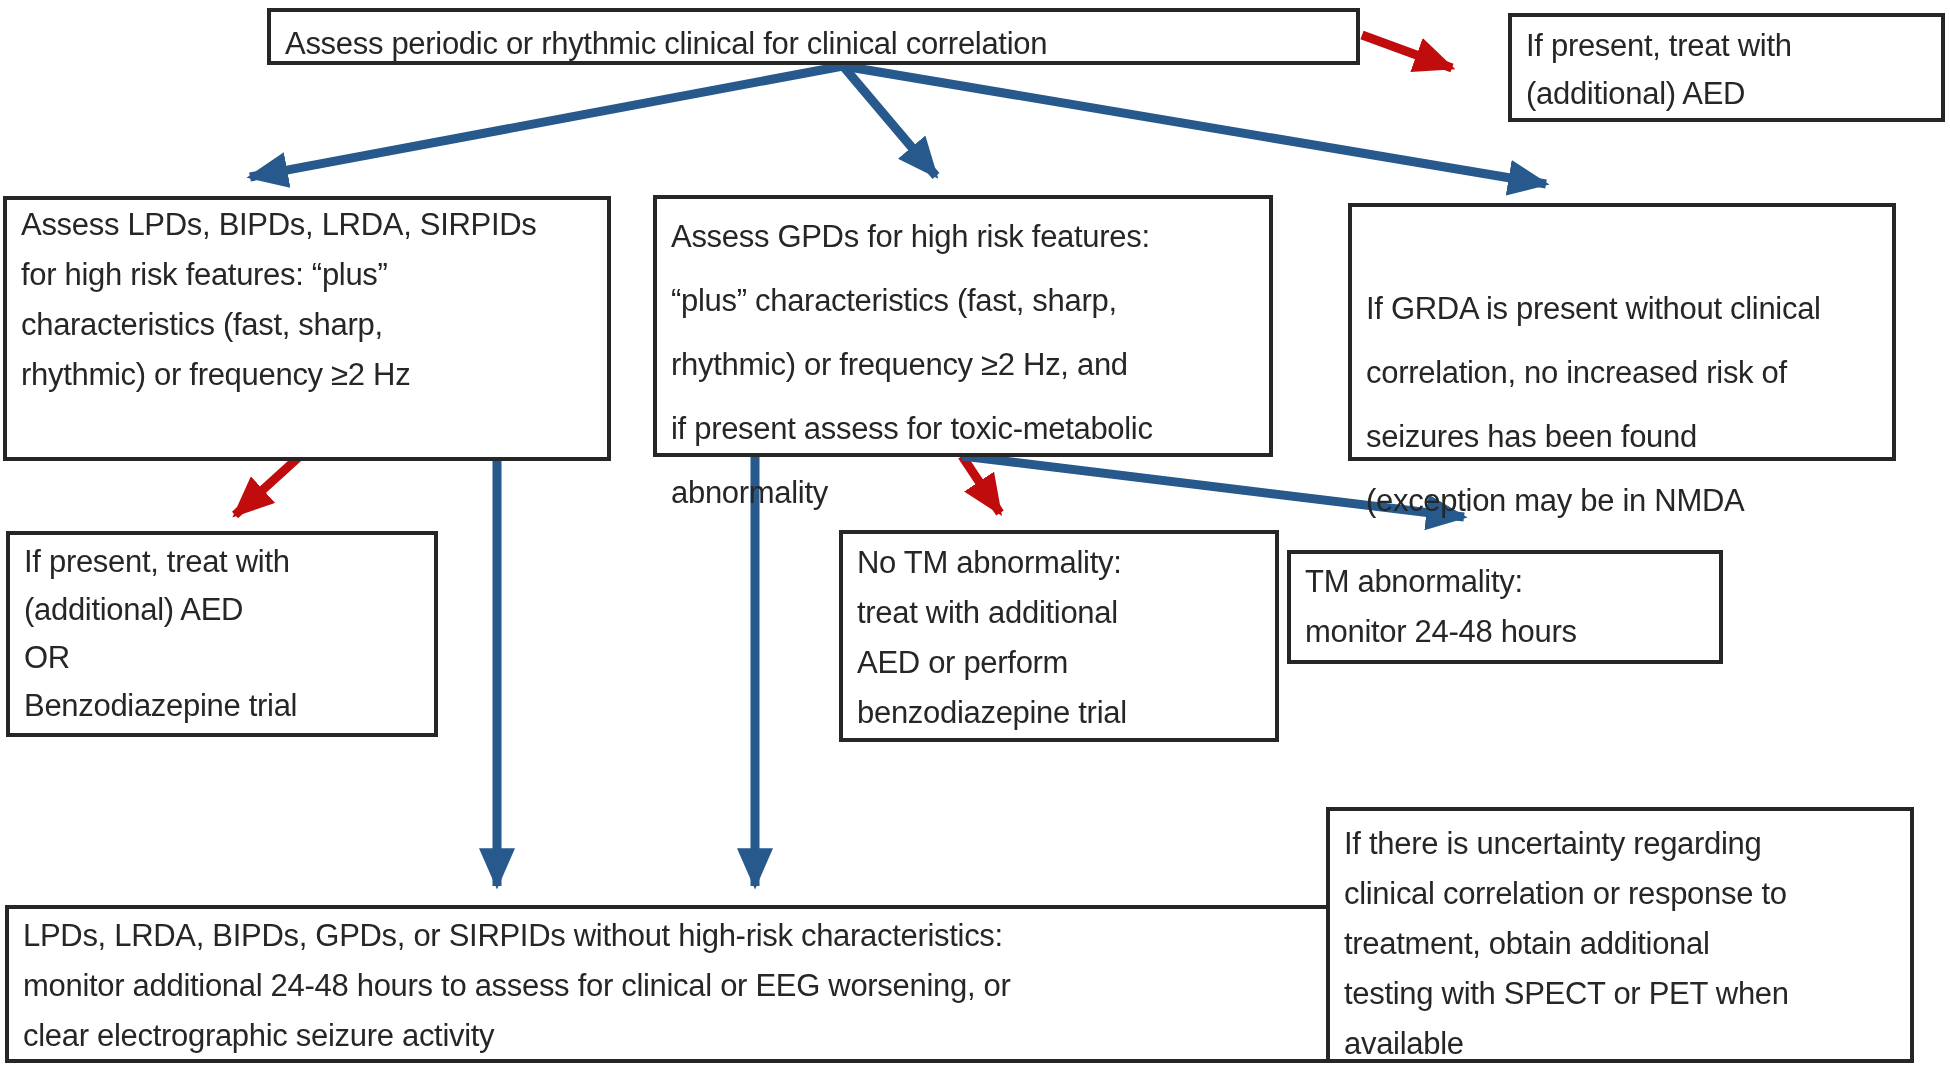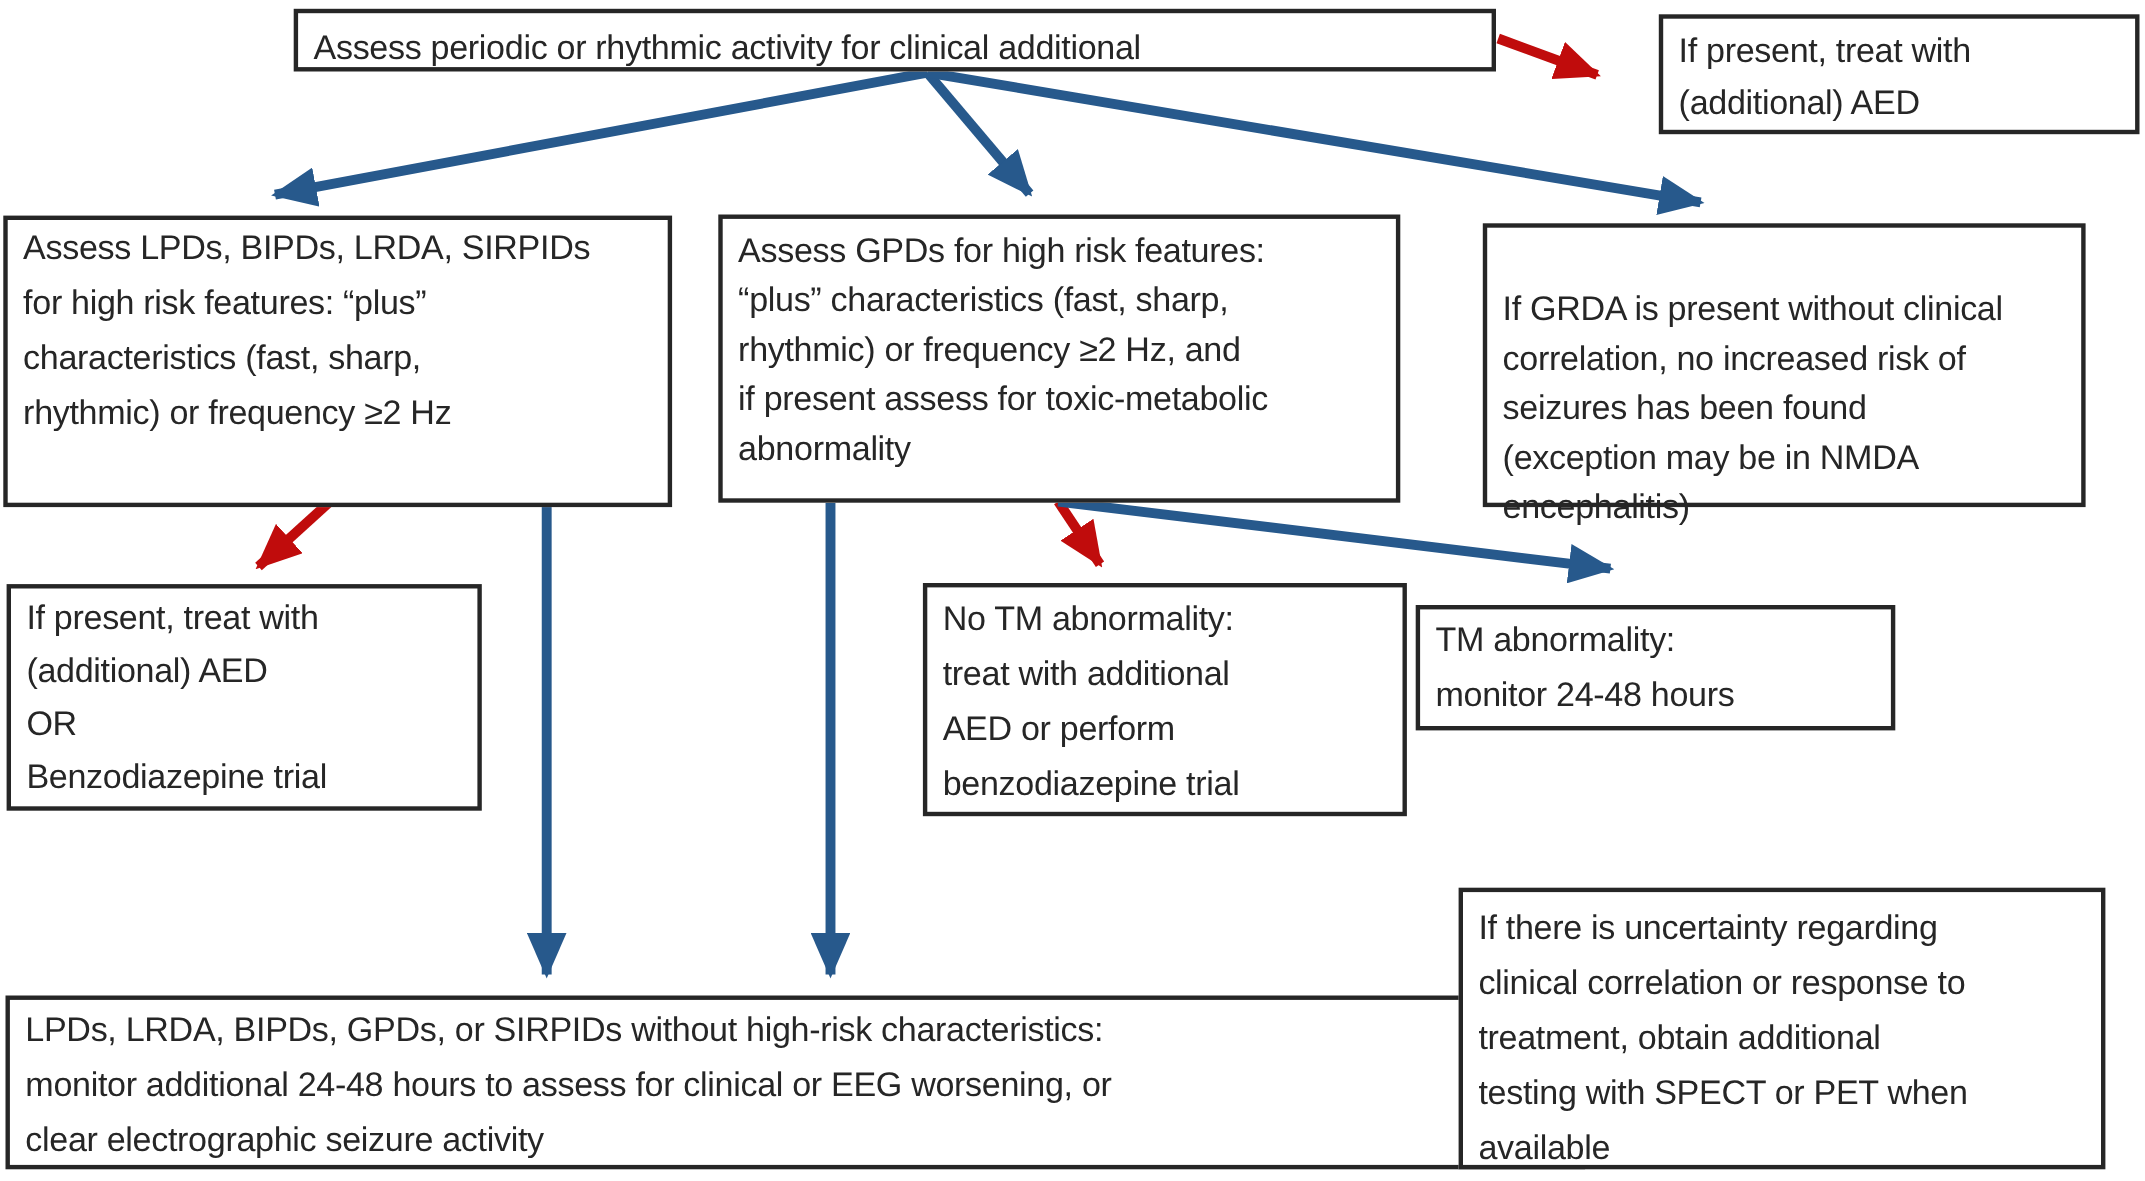--- a/index.html
+++ b/index.html
@@ -20,21 +20,21 @@
     position:absolute;box-sizing:border-box;
     border:4px solid var(--box-border);
     background:var(--bg);
     font-size:31px;letter-spacing:-0.3px;
     line-height:50px;
     padding:8px 14px;
     white-space:pre-line;
     z-index:2;
   }
   .note{display:block;white-space:pre-line;}
-  .five{line-height:45px;padding-top:6px;}
+  .five{line-height:64px;padding-top:6px;}
   #arrows{position:absolute;left:0;top:0;width:1950px;height:1074px;z-index:1;}
   .arrow-blue{stroke:var(--arrow-blue);stroke-width:9;fill:none;}
   .arrow-red{stroke:var(--arrow-red);stroke-width:9;fill:none;}
   #mb path{fill:var(--arrow-blue);}
   #mr path{fill:var(--arrow-red);}
 
   .n-root      {left:267px; top:8px;   width:1093px;height:57px; padding-top:7px;}
   .n-treat-top {left:1508px;top:13px;  width:437px; height:109px;line-height:48px;padding-top:5px;}
   .n-lpds      {left:3px;   top:196px; width:608px; height:265px;padding-top:0;}
   .n-gpds      {left:653px; top:195px; width:620px; height:262px;}
@@ -63,21 +63,21 @@
     <line class="arrow-blue" x1="843" y1="66" x2="936" y2="176" marker-end="url(#mb)"></line>
     <line class="arrow-blue" x1="843" y1="66" x2="1546" y2="184" marker-end="url(#mb)"></line>
     <line class="arrow-red" x1="1362" y1="35" x2="1452" y2="68" marker-end="url(#mr)"></line>
     <line class="arrow-red" x1="300" y1="456" x2="235" y2="515" marker-end="url(#mr)"></line>
     <line class="arrow-blue" x1="497" y1="461" x2="497" y2="886" marker-end="url(#mb)"></line>
     <line class="arrow-blue" x1="755" y1="457" x2="755" y2="886" marker-end="url(#mb)"></line>
     <line class="arrow-red" x1="962" y1="456" x2="1000" y2="513" marker-end="url(#mr)"></line>
     <line class="arrow-blue" x1="962" y1="456" x2="1464" y2="517" marker-end="url(#mb)"></line>
   </svg>
 
-  <div class="node n-root">Assess periodic or rhythmic activity for clinical additional</div>
+  <div class="node n-root">Assess periodic or rhythmic clinical for clinical correlation</div>
 
   <div class="node n-treat-top">If present, treat with
 (additional) AED</div>
 
   <div class="node n-lpds">Assess LPDs, BIPDs, LRDA, SIRPIDs
 for high risk features: “plus”
 characteristics (fast, sharp,
 rhythmic) or frequency ≥2 Hz</div>
 
   <div class="node n-gpds five">Assess GPDs for high risk features:

